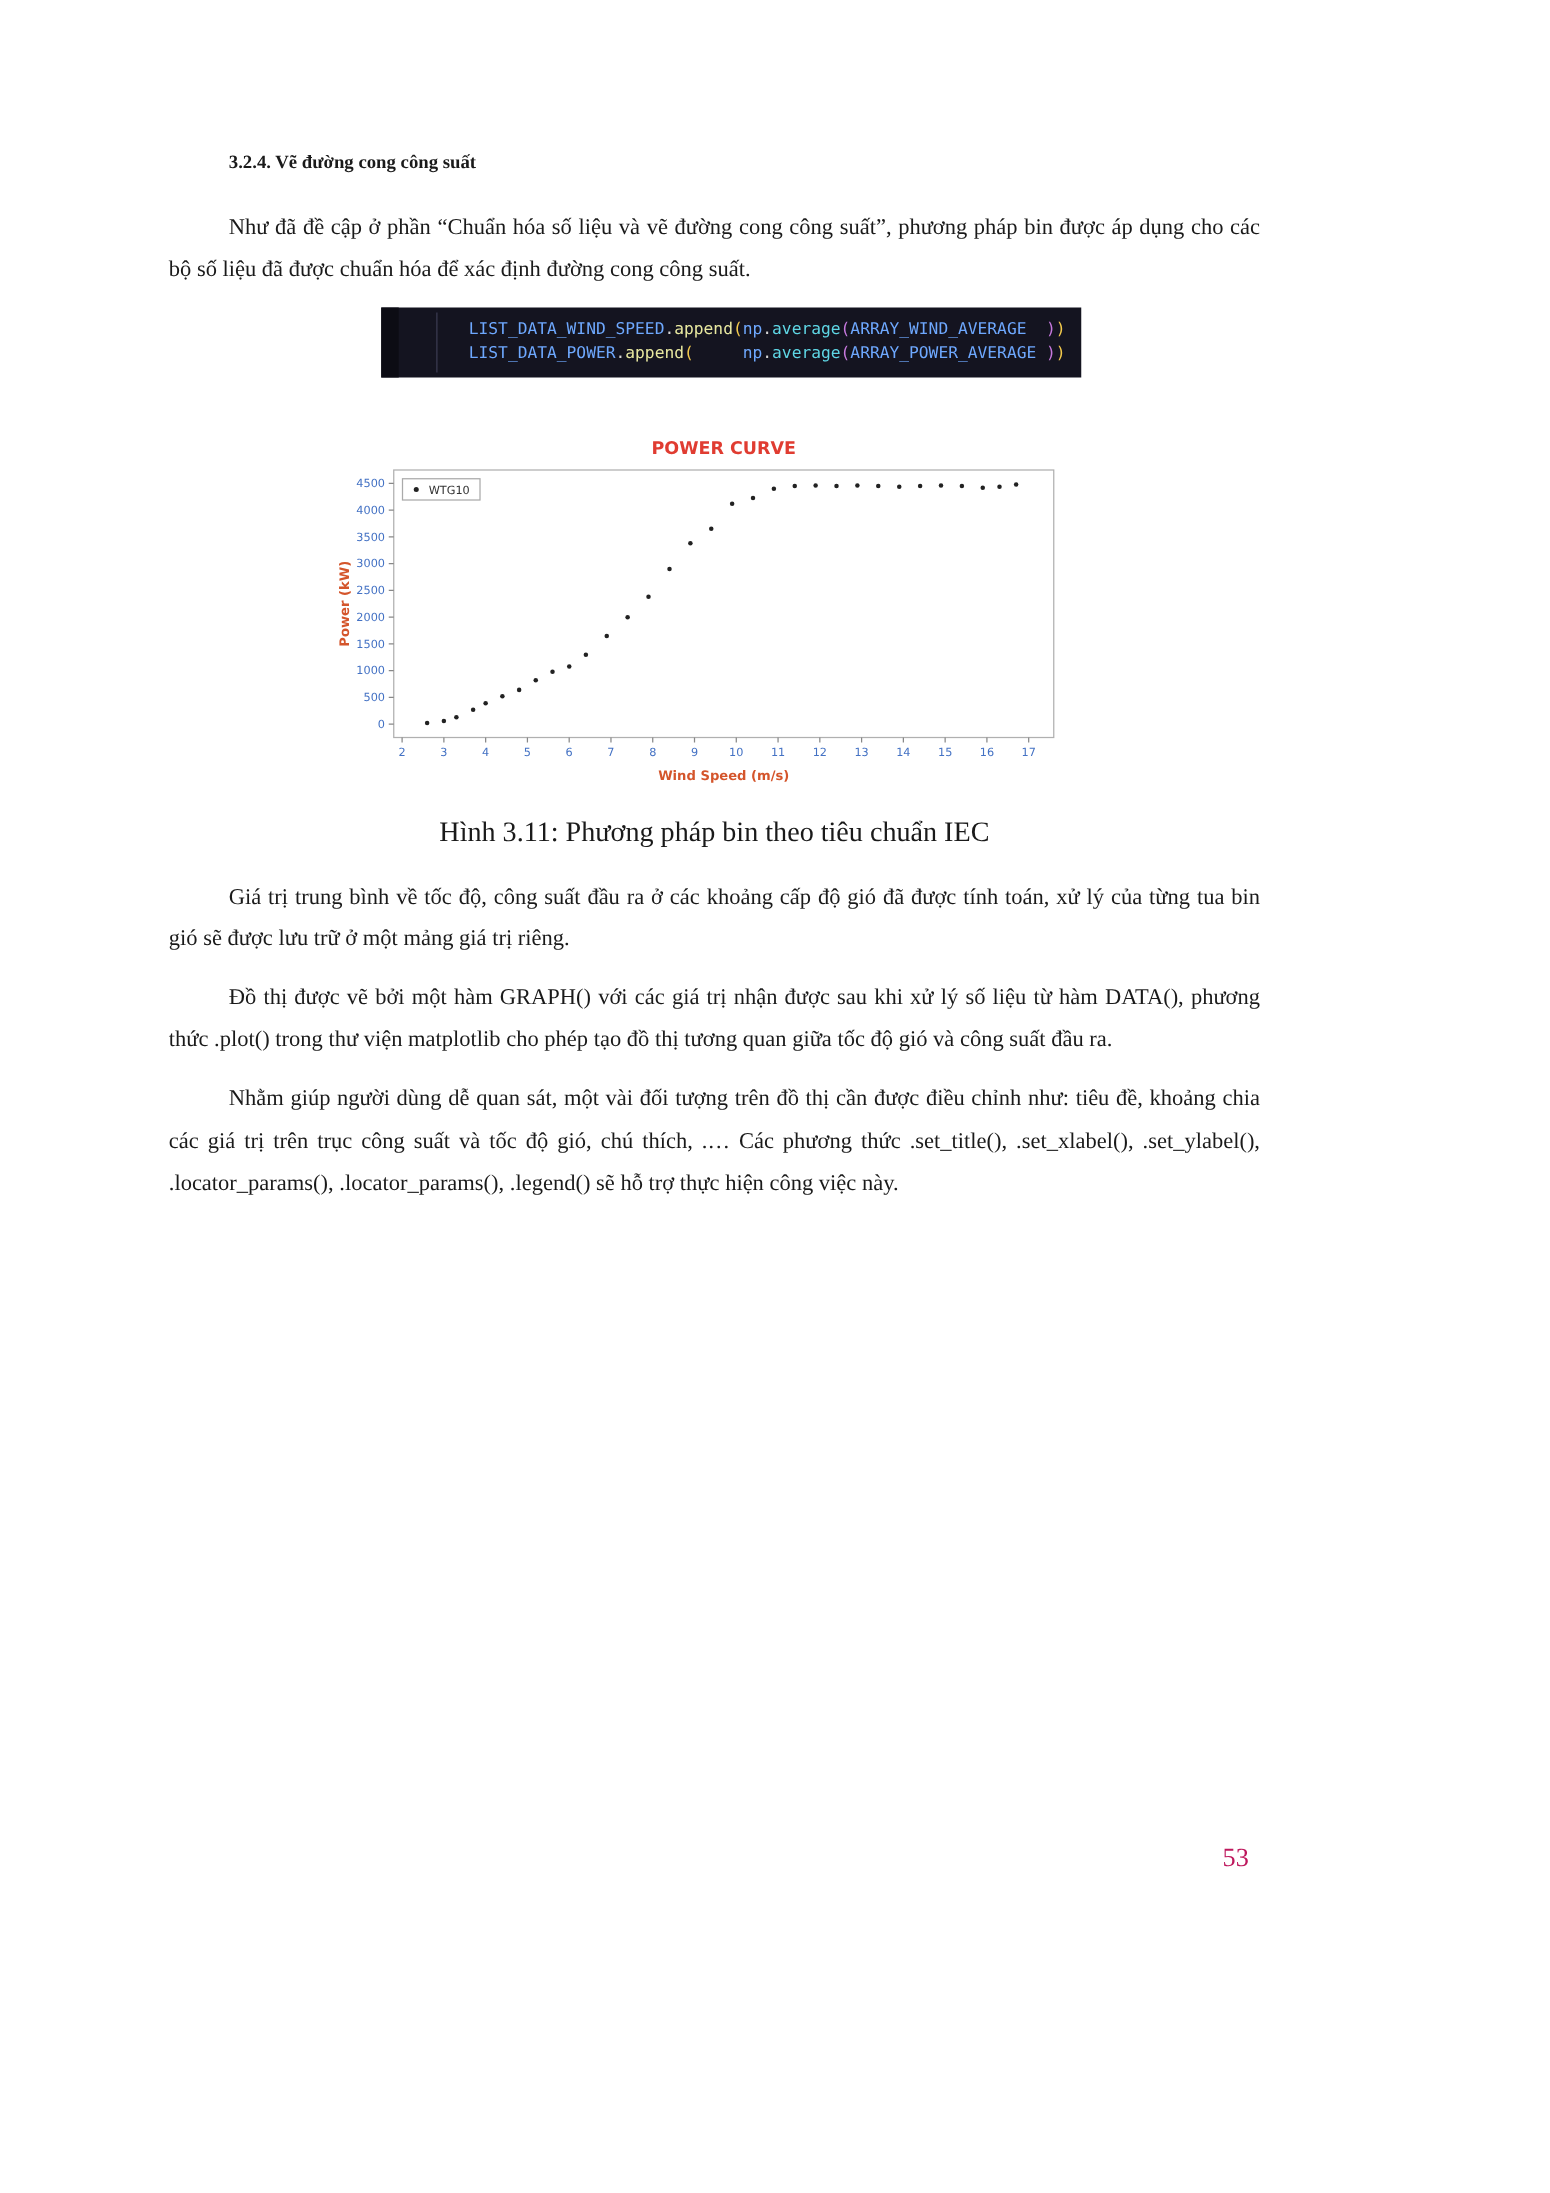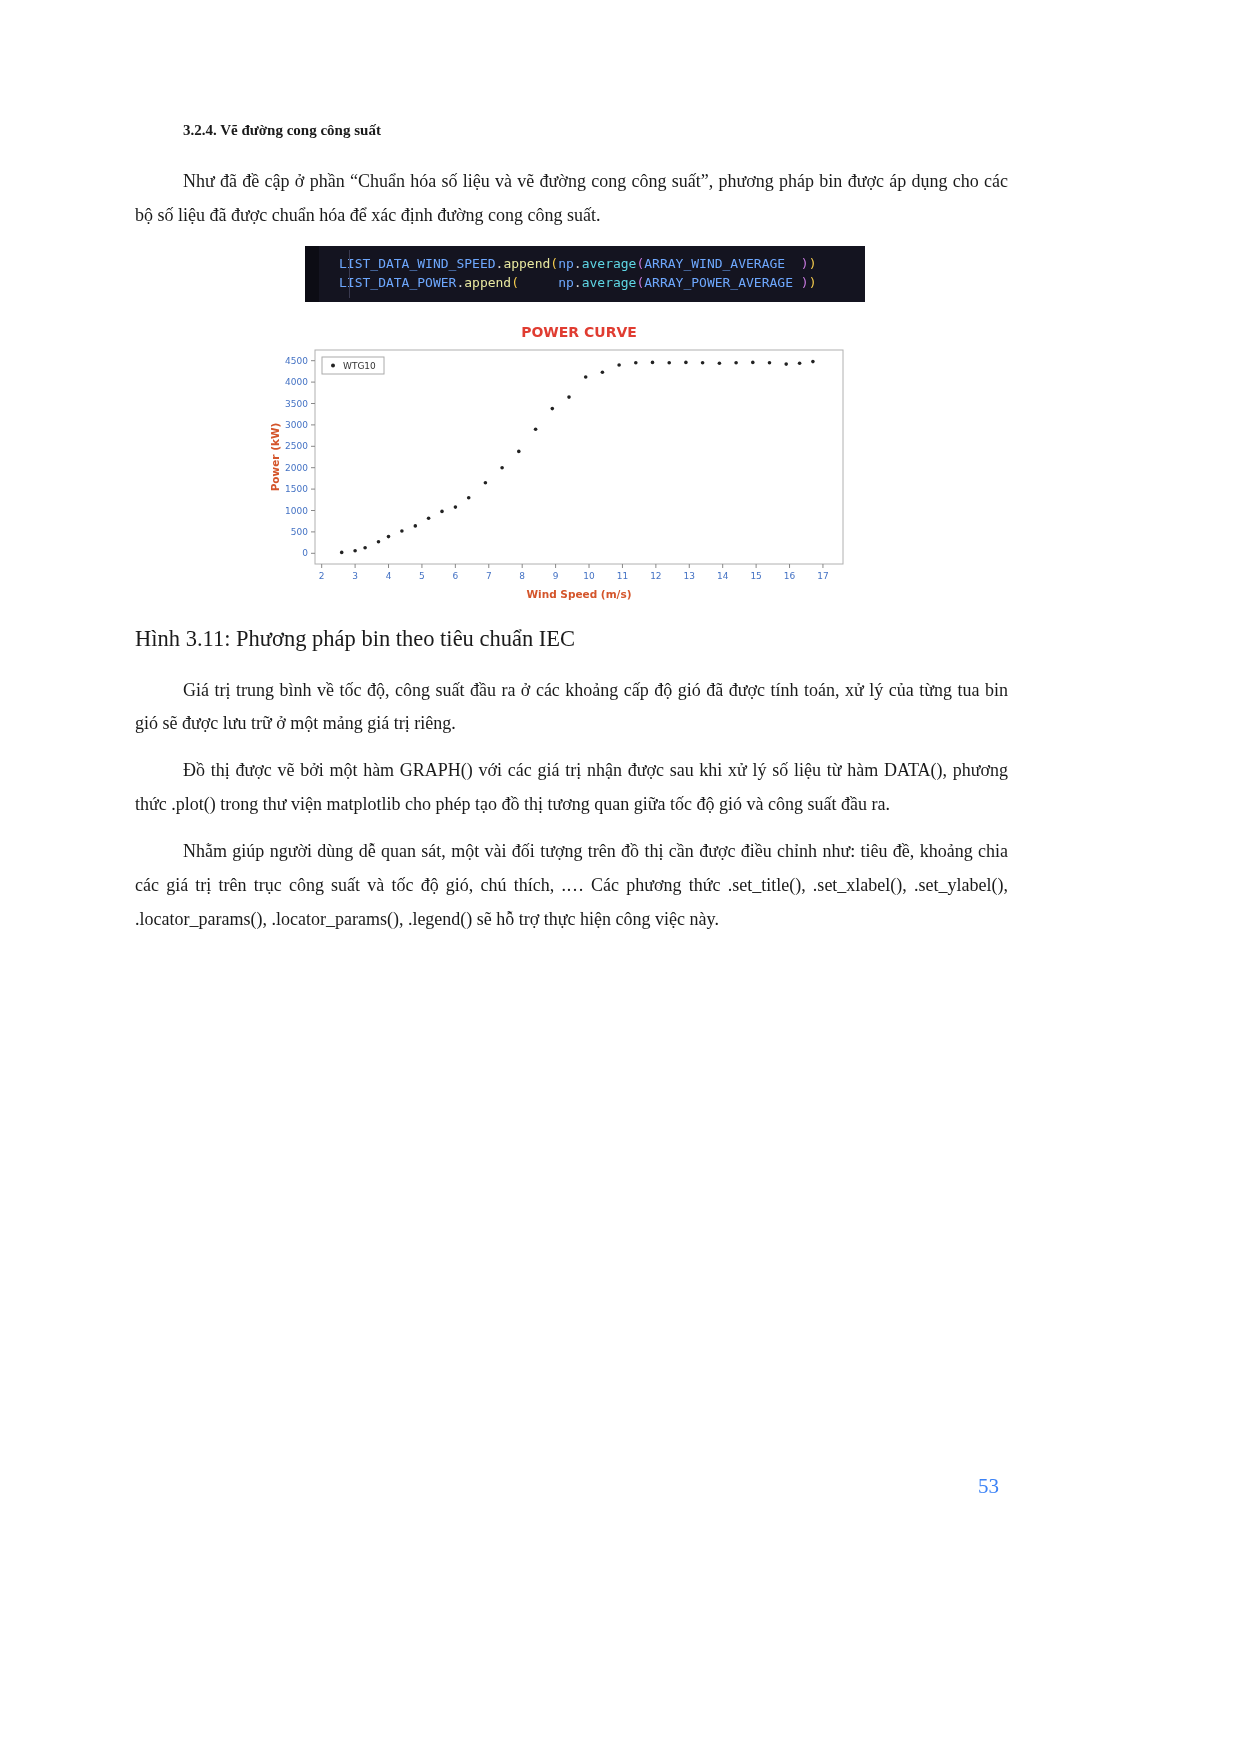--- a/index.html
+++ b/index.html
@@ -7,35 +7,35 @@
     width:1240px;height:1754px;background:#ffffff;position:relative;
     font-family:"Liberation Serif", serif;color:#1a1a1a;
   }
   .content{position:absolute;left:135px;top:122px;width:873px;}
   .heading{font-size:15px;font-weight:bold;margin:0 0 26px 48px;}
   .para{
     font-size:18px;line-height:1.88;text-align:justify;text-indent:48px;
     margin:0 0 13px 0;
   }
   .code-block{
-    width:560px;margin:12px 0 18px 170px;background:#141420;
-    padding:8px 10px 10px 20px;position:relative;box-sizing:border-box;
+    width:560px;margin:12px 0 44px 170px;background:#141420;
+    padding:8px 10px 10px 56px;position:relative;box-sizing:border-box;
     border-left:14px solid #0c0c14;
   }
   .code-block::before{
     content:"";position:absolute;left:30px;top:4px;bottom:4px;width:1px;background:#3a3a50;
   }
   .code-line{
     font-family:"DejaVu Sans Mono", monospace;font-size:13px;line-height:19px;
     white-space:pre;
   }
   .figure{width:600px;margin:0 0 14px 128px;}
-  .caption{font-size:22.5px;text-align:left;margin:6px 0 22px 0;text-indent:0;}
+  .caption{font-size:22.5px;text-align:center;margin:6px 0 22px 0;text-indent:0;}
   .page-number{
-    position:absolute;left:978px;top:1474px;font-size:21px;color:#3b82f6;
+    position:absolute;left:978px;top:1474px;font-size:21px;color:#be185d;
   }
 </style>
 </head>
 <body>
 
 <div class="page">
   <div class="content">
 
     <h3 class="heading">3.2.4. Vẽ đường cong công suất</h3>
 

